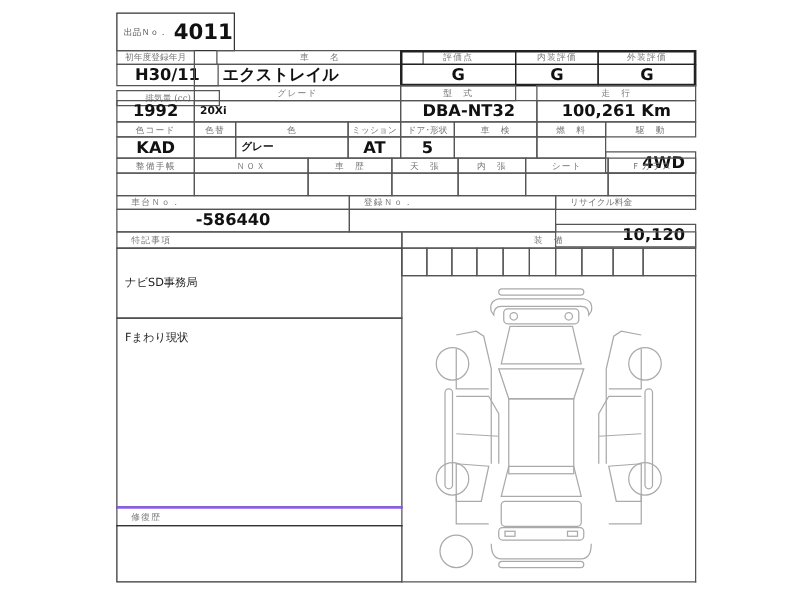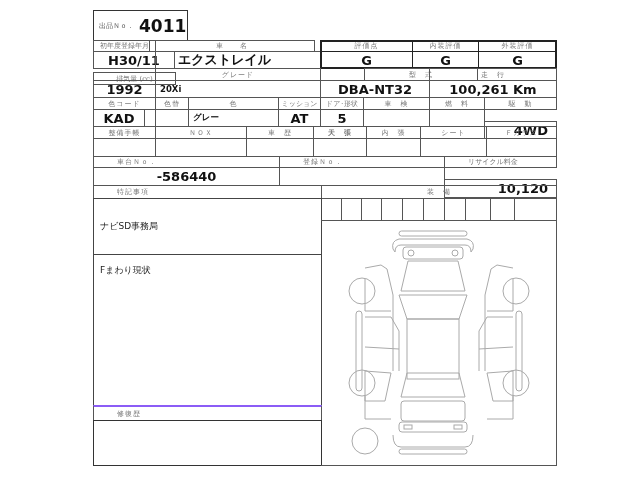--- a/index.html
+++ b/index.html
@@ -1,78 +1,78 @@
 <!DOCTYPE html>
 <html><head>
 <meta charset="utf-8">
 <style>
   html,body{margin:0;padding:0;background:#fff;}
   body{width:640px;height:480px;position:relative;overflow:hidden;font-family:"DejaVu Sans","Liberation Sans",sans-serif;color:#111;}
   .abs{position:absolute;box-sizing:border-box;}
   .cell{position:absolute;box-sizing:border-box;border:1px solid #555;display:flex;align-items:center;justify-content:center;overflow:hidden;white-space:nowrap;}
   .lbl{font-family:"DejaVu Serif","Liberation Serif",serif;font-size:7px;color:#777;letter-spacing:1px;}
-  .lbl.left{justify-content:flex-start;padding-left:23px;}
+  .lbl.left{justify-content:flex-start;padding-left:11px;}
   .val{font-weight:bold;font-size:13px;color:#111;}
   .val.left{justify-content:flex-start;padding-left:4px;}
   .val.small{font-size:8.5px;}
   .val.right{justify-content:flex-end;padding-right:8px;margin-top:12px;}
   .note{font-size:9px;color:#222;}
   svg .ln{fill:none;stroke:#aaa;stroke-width:1;}
 </style>
 </head>
 <body>
 
 <div class="abs" style="left:93px;top:10px;width:95px;height:31px;border:1px solid #333;display:flex;align-items:center;padding-left:5px;">
   <span class="lbl" style="color:#555;letter-spacing:0;font-size:7px;">出品Ｎｏ．</span>
   <span style="font-weight:bold;font-size:17px;margin-left:5px;">4011</span>
 </div>
 
 <div class="cell lbl" style="left:93px;top:40px;width:63px;height:12px;letter-spacing:0;">初年度登録年月</div>
-<div class="cell lbl" style="left:149px;top:40px;width:166px;height:12px;">車　　名</div>
+<div class="cell lbl" style="left:173px;top:40px;width:166px;height:12px;">車　　名</div>
 <div class="cell val" style="left:93px;top:51px;width:82px;height:18px;">H30/11</div>
 <div class="cell val left" style="left:155px;top:51px;width:166px;height:18px;padding-left:22px;">エクストレイル</div>
 
 <div class="abs" style="left:320px;top:40px;width:237px;height:29px;border:2px solid #222;"></div>
 <div class="cell lbl" style="left:320px;top:40px;width:93px;height:12px;border-color:#222;">評価点</div>
 <div class="cell lbl" style="left:412px;top:40px;width:67px;height:12px;border-color:#222;">内装評価</div>
 <div class="cell lbl" style="left:478px;top:40px;width:79px;height:12px;border-color:#222;">外装評価</div>
 <div class="cell val" style="left:320px;top:51px;width:93px;height:18px;border-color:#222;">G</div>
 <div class="cell val" style="left:412px;top:51px;width:67px;height:18px;border-color:#222;">G</div>
 <div class="cell val" style="left:478px;top:51px;width:79px;height:18px;border-color:#222;">G</div>
 
 <div class="cell lbl" style="left:93px;top:72px;width:83px;height:13px;letter-spacing:0;">排気量 (cc)</div>
 <div class="cell lbl" style="left:155px;top:68px;width:166px;height:13px;">グレード</div>
-<div class="cell lbl" style="left:320px;top:68px;width:114px;height:13px;margin-left:44px;">型　式</div>
+<div class="cell lbl" style="left:320px;top:68px;width:93px;height:13px;">型　式</div>
 <div class="cell lbl" style="left:429px;top:68px;width:128px;height:13px;">走　行</div>
 <div class="cell val" style="left:93px;top:80px;width:63px;height:18px;">1992</div>
 <div class="cell val left small" style="left:155px;top:80px;width:166px;height:18px;">20Xi</div>
 <div class="cell val" style="left:320px;top:80px;width:110px;height:18px;">DBA-NT32</div>
 <div class="cell val" style="left:429px;top:80px;width:128px;height:18px;">100,261 Km</div>
 
 <div class="cell lbl" style="left:93px;top:97px;width:63px;height:13px;">色コード</div>
 <div class="cell lbl" style="left:155px;top:97px;width:34px;height:13px;">色替</div>
 <div class="cell lbl" style="left:188px;top:97px;width:91px;height:13px;">色</div>
 <div class="cell lbl" style="left:278px;top:97px;width:43px;height:13px;letter-spacing:0;">ミッション</div>
 <div class="cell lbl" style="left:320px;top:97px;width:44px;height:13px;letter-spacing:0;">ドア･形状</div>
 <div class="cell lbl" style="left:363px;top:97px;width:67px;height:13px;">車　検</div>
 <div class="cell lbl" style="left:429px;top:97px;width:56px;height:13px;">燃　料</div>
 <div class="cell lbl" style="left:484px;top:97px;width:73px;height:13px;">駆　動</div>
-<div class="cell val" style="left:93px;top:109px;width:52px;height:18px;">KAD</div>
+<div class="cell val" style="left:93px;top:109px;width:63px;height:18px;">KAD</div>
 <div class="cell val" style="left:155px;top:109px;width:34px;height:18px;"></div>
 <div class="cell val left small" style="left:188px;top:109px;width:91px;height:18px;">グレー</div>
 <div class="cell val" style="left:278px;top:109px;width:43px;height:18px;">AT</div>
 <div class="cell val" style="left:320px;top:109px;width:44px;height:18px;">5</div>
 <div class="cell val" style="left:363px;top:109px;width:67px;height:18px;"></div>
 <div class="cell val" style="left:429px;top:109px;width:56px;height:18px;"></div>
 <div class="cell val right" style="left:484px;top:109px;width:73px;height:18px;">4WD</div>
 
 <div class="cell lbl" style="left:93px;top:126px;width:63px;height:13px;">整備手帳</div>
 <div class="cell lbl" style="left:155px;top:126px;width:92px;height:13px;">ＮＯＸ</div>
 <div class="cell lbl" style="left:246px;top:126px;width:68px;height:13px;">車　歴</div>
-<div class="cell lbl" style="left:313px;top:126px;width:54px;height:13px;font-weight:bold;">天　張</div>
+<div class="cell lbl" style="left:313px;top:126px;width:54px;height:13px;">天　張</div>
 <div class="cell lbl" style="left:366px;top:126px;width:55px;height:13px;">内　張</div>
 <div class="cell lbl" style="left:420px;top:126px;width:67px;height:13px;">シート</div>
 <div class="cell lbl" style="left:486px;top:126px;width:71px;height:13px;">Ｆガラス</div>
 <div class="cell" style="left:93px;top:138px;width:63px;height:19px;"></div>
 <div class="cell" style="left:155px;top:138px;width:92px;height:19px;"></div>
 <div class="cell" style="left:246px;top:138px;width:68px;height:19px;"></div>
 <div class="cell" style="left:313px;top:138px;width:54px;height:19px;"></div>
 <div class="cell" style="left:366px;top:138px;width:55px;height:19px;"></div>
 <div class="cell" style="left:420px;top:138px;width:67px;height:19px;"></div>
 <div class="cell" style="left:486px;top:138px;width:71px;height:19px;"></div>

